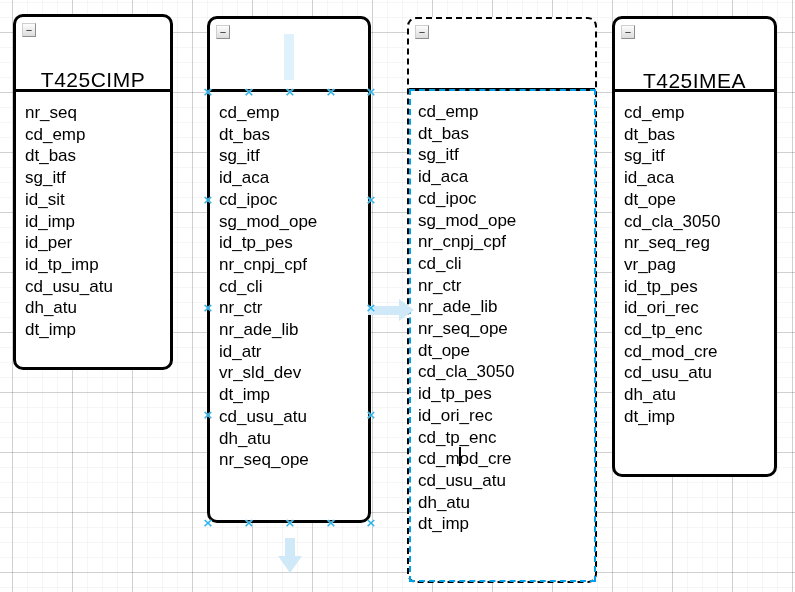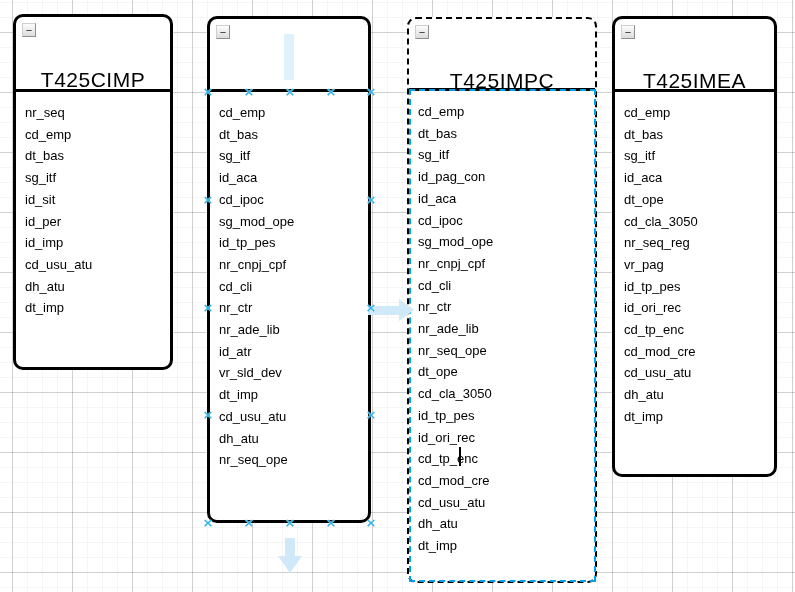--- a/index.html
+++ b/index.html
@@ -31,21 +31,21 @@
   }
   .collapse-btn{
     position:absolute;left:6px;top:6px;width:14px;height:14px;
     background:linear-gradient(#fdfdfd,#dcdcdc);
     border:1px solid;border-color:#cfcfcf #8e8e8e #8e8e8e #cfcfcf;
     font-size:11px;line-height:12px;text-align:center;color:#222;
     box-sizing:border-box;cursor:pointer;
   }
   .field-list{
     list-style:none;margin:0;padding:10px 4px 0 9px;
-    font-size:13px;line-height:21.7px;color:#000;
+    font-size:17px;line-height:21.7px;color:#000;
   }
   .field-list li{white-space:nowrap;}
   
   .body-selection{
     position:absolute;border:2px dashed #00a1e8;box-sizing:border-box;
     z-index:3;pointer-events:none;
   }
   
   .cp{
     position:absolute;width:14px;height:14px;margin-left:-7px;margin-top:-7px;
@@ -85,22 +85,23 @@
       <div class="entity-header" style="height: 72px;">
         <div class="collapse-btn">−</div>
         <div class="entity-title">T425CIMP</div>
       </div>
       <ul class="field-list">
         <li>nr_seq</li>
         <li>cd_emp</li>
         <li>dt_bas</li>
         <li>sg_itf</li>
         <li>id_sit</li>
+        <li>id_imp</li>
         <li>id_per</li>
-        <li>id_imp</li>
+        <li>id_tp_imp</li>
         <li>cd_usu_atu</li>
         <li>dh_atu</li>
         <li>dt_imp</li>
       </ul>
     </div>
     <div class="entity" style="left: 207px; top: 16px; width: 164px; height: 507px;">
       <div class="entity-header" style="height: 70px;">
         <div class="collapse-btn">−</div>
       </div>
       <ul class="field-list">
@@ -119,27 +120,25 @@
         <li>vr_sld_dev</li>
         <li>dt_imp</li>
         <li>cd_usu_atu</li>
         <li>dh_atu</li>
         <li>nr_seq_ope</li>
       </ul>
     </div>
     <div class="entity selected" style="left: 407px; top: 17px; width: 190px; height: 566px;">
       <div class="entity-header" style="height: 69px;">
         <div class="collapse-btn">−</div>
-        <div class="entity-title">T425IMPC</div>
       </div>
       <ul class="field-list">
         <li>cd_emp</li>
         <li>dt_bas</li>
         <li>sg_itf</li>
-        <li>id_pag_con</li>
         <li>id_aca</li>
         <li>cd_ipoc</li>
         <li>sg_mod_ope</li>
         <li>nr_cnpj_cpf</li>
         <li>cd_cli</li>
         <li>nr_ctr</li>
         <li>nr_ade_lib</li>
         <li>nr_seq_ope</li>
         <li>dt_ope</li>
         <li>cd_cla_3050</li>

